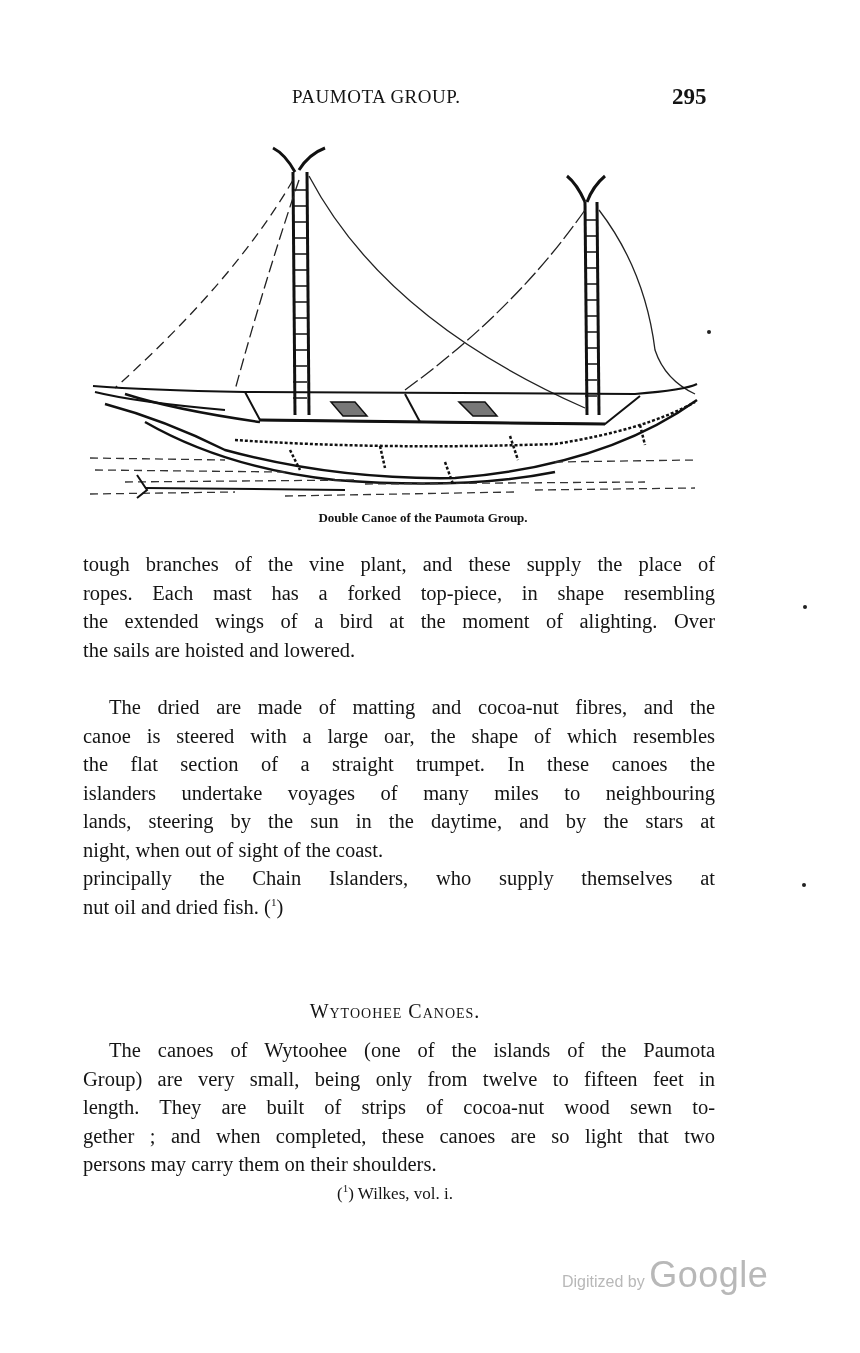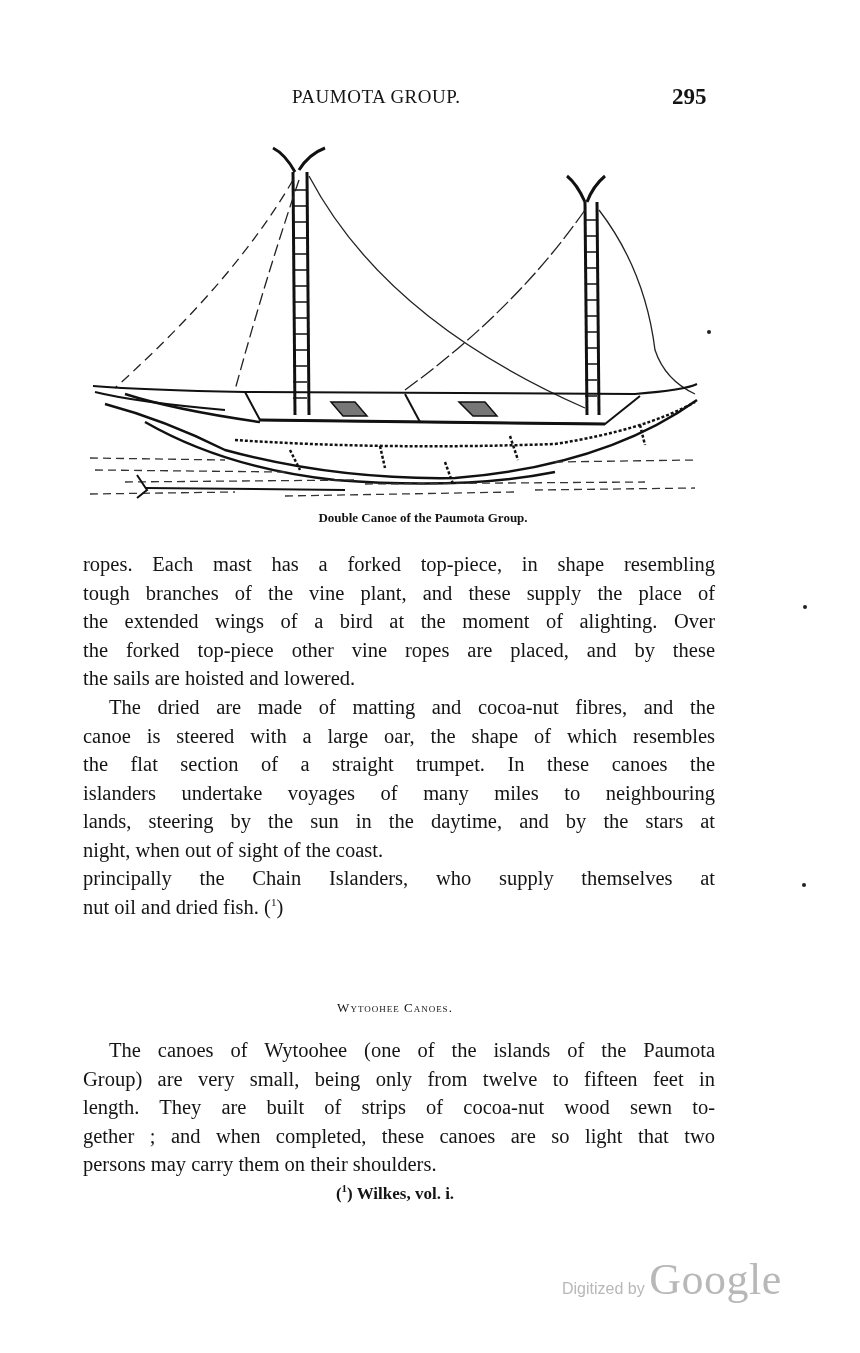--- a/index.html
+++ b/index.html
@@ -5,26 +5,26 @@
   html, body { margin: 0; padding: 0; background: #ffffff; }
   body { width: 860px; height: 1353px; position: relative; overflow: hidden; font-family: "DejaVu Serif", "Liberation Serif", serif; color: #141414; }
   .header { position: absolute; top: 84px; left: 0; width: 860px; height: 30px; }
   .running-title { position: absolute; left: 292px; top: 2px; font-size: 19px; letter-spacing: 0.5px; font-family: "Liberation Serif", serif; font-weight: normal; }
   .page-number { position: absolute; left: 672px; top: 0; font-size: 23px; font-weight: bold; font-family: "Liberation Serif", serif; }
   .figure { position: absolute; left: 85px; top: 140px; width: 630px; height: 365px; }
   .caption { position: absolute; top: 510px; left: 0; width: 790px; text-align: center; font-size: 13px; font-weight: bold; font-family: "Liberation Serif", serif; margin-left: 28px; }
   .body-text { position: absolute; left: 83px; width: 632px; font-size: 20.5px; line-height: 28.5px; font-family: "Liberation Serif", serif; text-align: justify; }
   .line { display: block; text-align: justify; text-align-last: justify; white-space: normal; }
   .line.end { text-align-last: left; }
-  .section-heading { position: absolute; top: 1000px; left: 0; width: 790px; text-align: center; font-size: 13px; font-variant: small-caps; letter-spacing: 1px; font-family: "Liberation Serif", serif; }
-  .footnote { position: absolute; top: 1184px; left: 0; width: 790px; text-align: center; font-size: 17px; font-family: "Liberation Serif", serif; font-weight: bold; }
+  .section-heading { position: absolute; top: 1000px; left: 0; width: 790px; text-align: center; font-size: 20px; font-variant: small-caps; letter-spacing: 1px; font-family: "Liberation Serif", serif; }
+  .footnote { position: absolute; top: 1184px; left: 0; width: 790px; text-align: center; font-size: 17px; font-family: "Liberation Serif", serif; }
   .footnote sup, .body-text sup { font-size: 11px; vertical-align: super; line-height: 0; }
   .watermark { position: absolute; top: 1254px; left: 562px; color: #b8b8b8; font-family: "Liberation Sans", sans-serif; }
   .watermark .small { font-size: 16px; }
-  .watermark .brand { font-size: 44px; font-family: Liberation Serif, serif; letter-spacing: 0.5px; }
+  .watermark .brand { font-size: 36px; font-family: Liberation Sans, sans-serif; letter-spacing: 0.5px; }
   .speck { position: absolute; width: 4px; height: 4px; border-radius: 50%; background: #222; }
 </style>
 </head>
 <body>
 
 <div class="header">
   <span class="running-title">PAUMOTA GROUP.</span>
   <span class="page-number">295</span>
 </div>
 
@@ -116,24 +116,23 @@
     <g stroke="#111" stroke-width="2" fill="none">
       <line x1="60" y1="348" x2="260" y2="350"></line>
       <path d="M52 335 L62 350 L52 358"></path>
     </g>
   </svg>
 </div>
 
 <div class="caption">Double Canoe of the Paumota Group.</div>
 
 <div class="body-text" style="top:550px;">
+  <span class="line">tough branches of the vine plant, and these supply the place of</span>
   <span class="line">ropes.   Each mast has a forked top-piece, in shape resembling</span>
-  <span class="line">tough branches of the vine plant, and these supply the place of</span>
   <span class="line">the extended wings of a bird at the moment of alighting.  Over</span>
-  <span class="line">the forked top-piece other vine ropes are placed, and by these</span>
   <span class="line end">the sails are hoisted and lowered.</span>
 </div>
 
 <div class="body-text" style="top:693px;">
   <span class="line" style="padding-left:26px;">The dried are made of matting and cocoa-nut fibres, and the</span>
   <span class="line">canoe is steered with a large oar, the shape of which resembles</span>
   <span class="line">the flat section of a straight trumpet.  In these canoes the</span>
   <span class="line">islanders undertake voyages of many miles to neighbouring</span>
   <span class="line">lands, steering by the sun in the daytime, and by the stars at</span>
   <span class="line end">night, when out of sight of the coast.</span>

